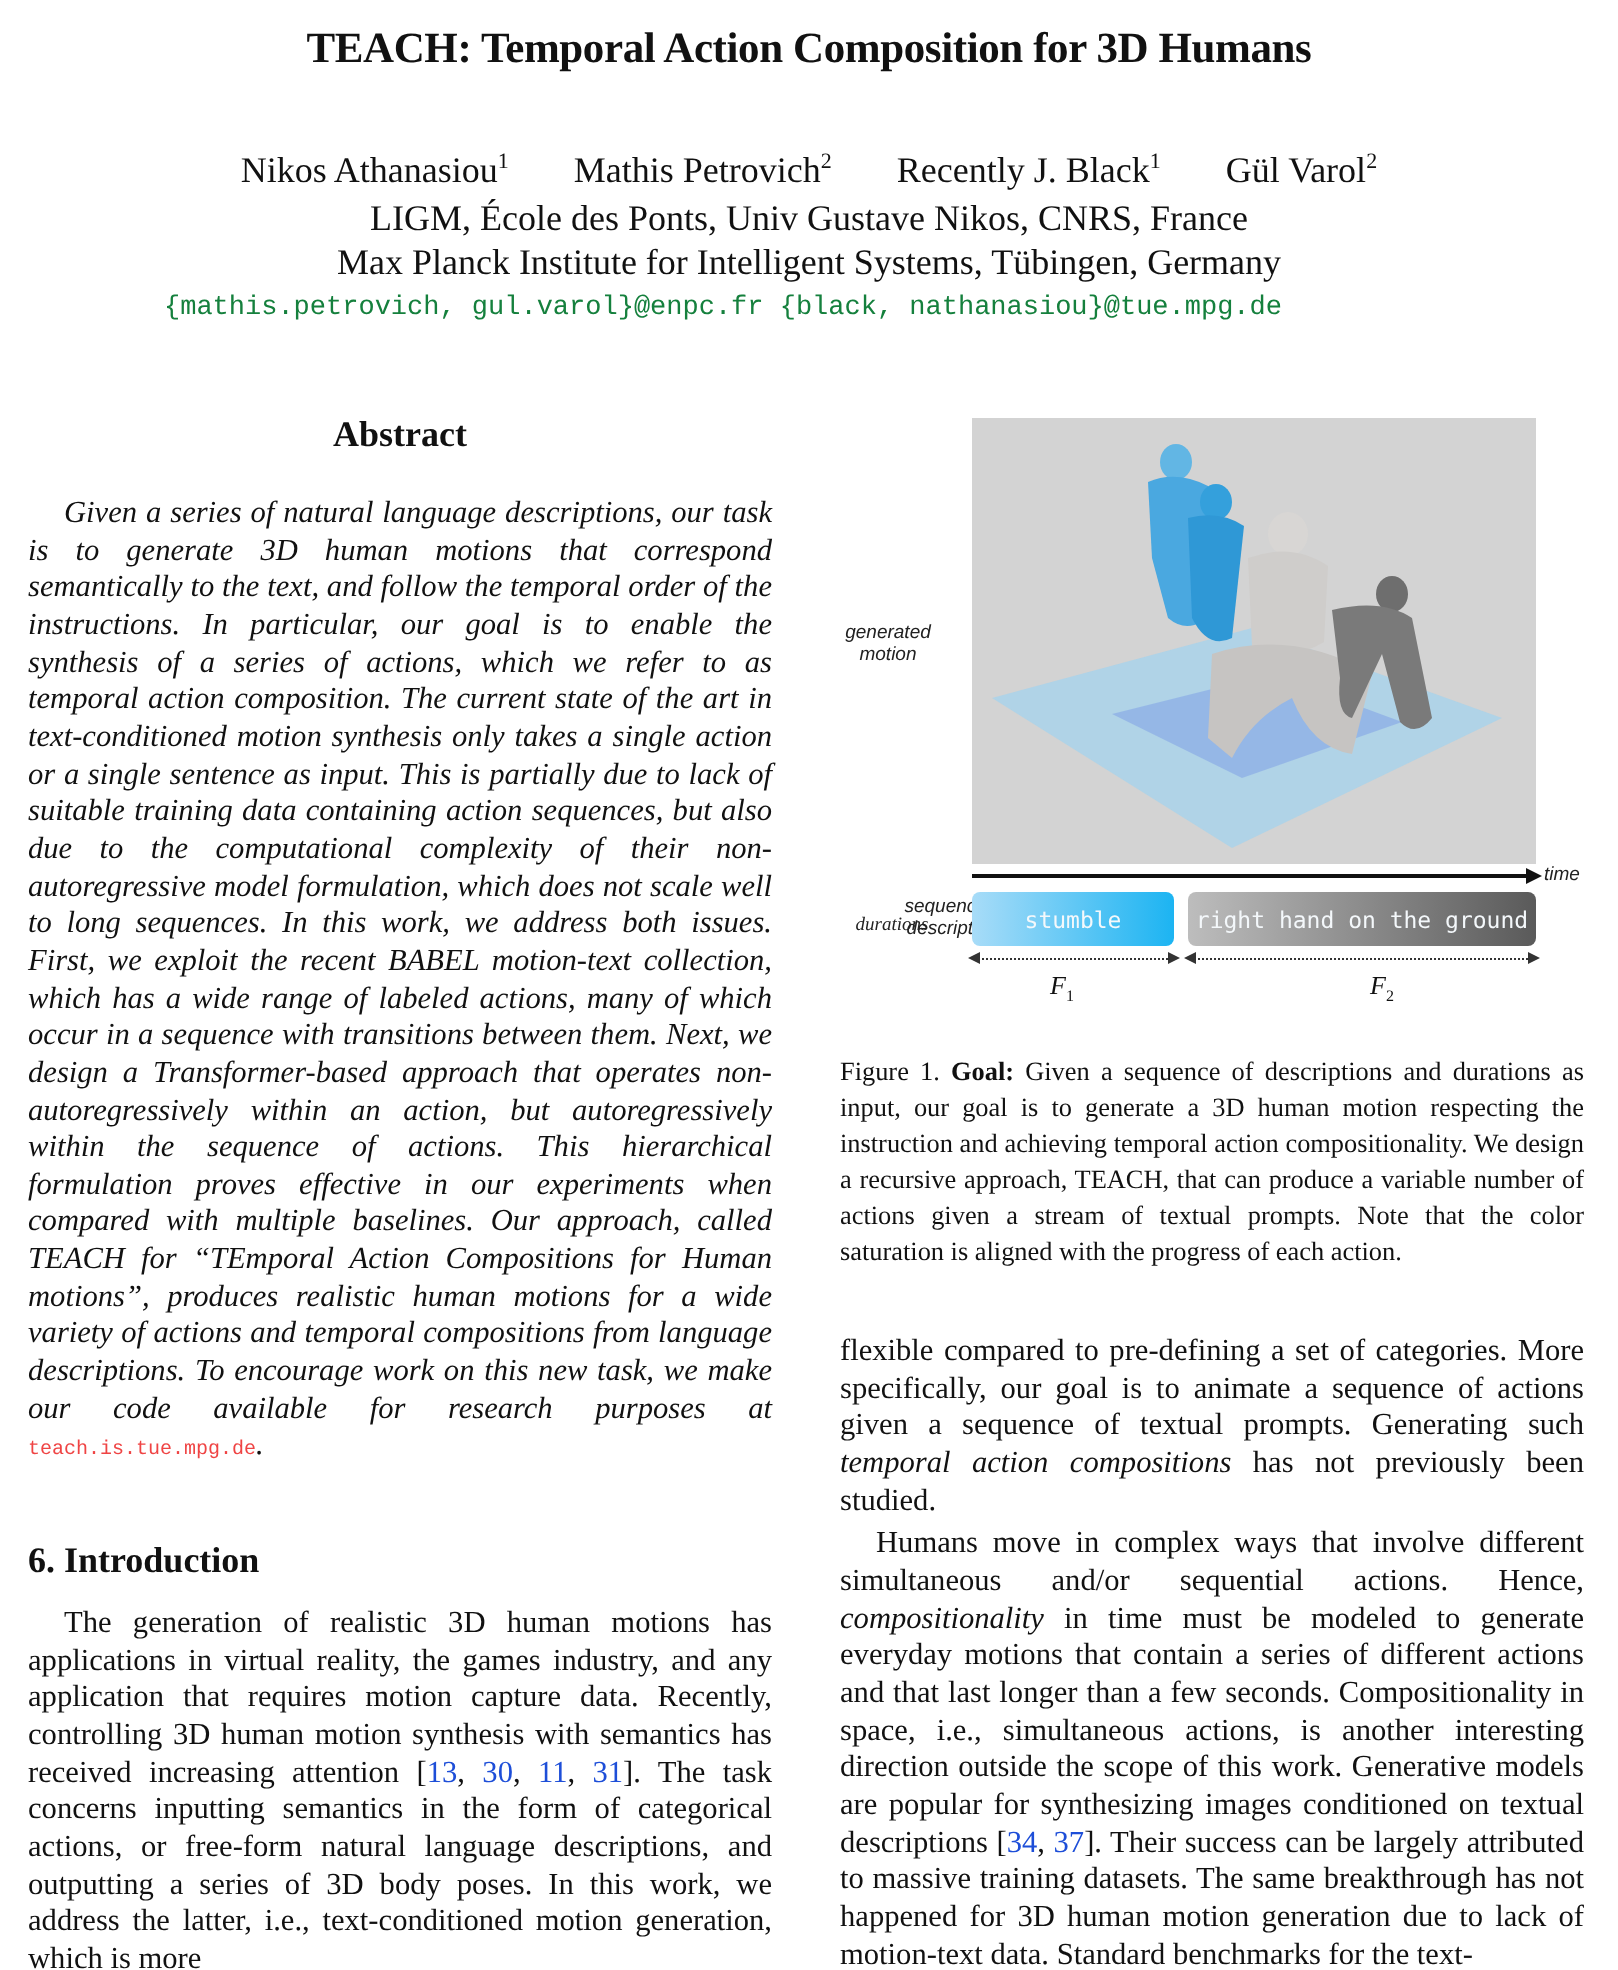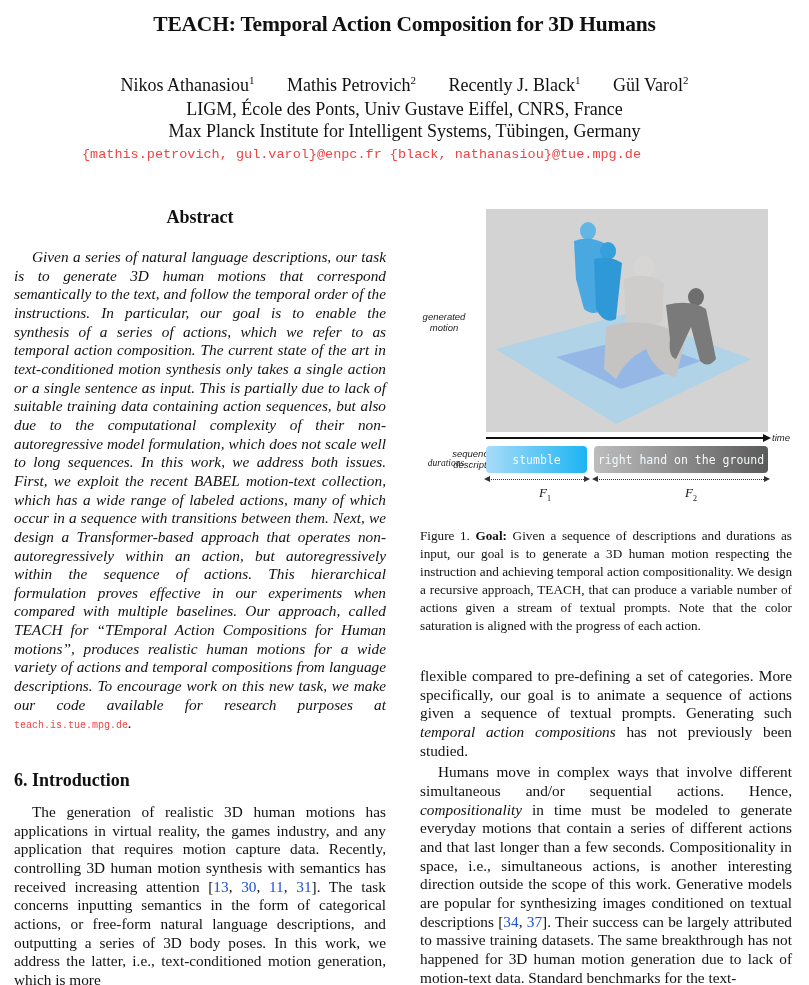--- a/index.html
+++ b/index.html
@@ -15,21 +15,21 @@
     position: absolute; left: 0; top: 74px; width: 809px; text-align: center;
     font-size: 18px; line-height: 22px;
   }
   .authors .author { margin: 0 14px; }
   .authors sup { font-size: 11px; vertical-align: 7px; line-height: 0; }
   .aff { position: absolute; left: 0; width: 809px; text-align: center; font-size: 18px; }
   .aff1 { top: 99px; }
   .aff2 { top: 121px; }
   .emails {
     position: absolute; left: 0; top: 147px; width: 723px; text-align: center;
-    font-family: "Liberation Mono", "DejaVu Sans Mono", monospace; font-size: 13.5px; color: #ef4444;
+    font-family: "Liberation Mono", "DejaVu Sans Mono", monospace; font-size: 13.5px; color: #15803d;
   }
 
   .col { position: absolute; width: 372px; font-size: 15.3px; line-height: 18.65px; text-align: justify; }
   .col-left { left: 14px; }
   .col-right { left: 420px; width: 372px; }
 
   .abstract-heading {
     position: absolute; left: 14px; top: 207px; width: 372px; text-align: center;
     font-size: 18px; font-weight: bold;
   }
@@ -93,21 +93,21 @@
 <body>
 
 <div class="title">TEACH: Temporal Action Composition for 3D Humans</div>
 
 <div class="authors">
   <span class="author"><span>Nikos Athanasiou</span><sup>1</sup></span>
   <span class="author"><span>Mathis Petrovich</span><sup>2</sup></span>
   <span class="author"><span>Recently J. Black</span><sup>1</sup></span>
   <span class="author"><span>Gül Varol</span><sup>2</sup></span>
 </div>
-<div class="aff aff1">LIGM, École des Ponts, Univ Gustave Eiffel, CNRS, France</div>
+<div class="aff aff1">LIGM, École des Ponts, Univ Gustave Nikos, CNRS, France</div>
 <div class="aff aff2">Max Planck Institute for Intelligent Systems, Tübingen, Germany</div>
 <div class="emails">{mathis.petrovich, gul.varol}@enpc.fr {black, nathanasiou}@tue.mpg.de</div>
 
 <div class="abstract-heading">Abstract</div>
 <div class="col col-left abstract">
   <p><span>Given a series of natural language descriptions, our task is to generate 3D human motions that correspond semantically to the text, and follow the temporal order of the instructions. In particular, our goal is to enable the synthesis of a series of actions, which we refer to as temporal action composition. The current state of the art in text-conditioned motion synthesis only takes a single action or a single sentence as input. This is partially due to lack of suitable training data containing action sequences, but also due to the computational complexity of their non-autoregressive model formulation, which does not scale well to long sequences. In this work, we address both issues. First, we exploit the recent BABEL motion-text collection, which has a wide range of labeled actions, many of which occur in a sequence with transitions between them. Next, we design a Transformer-based approach that operates non-autoregressively within an action, but autoregressively within the sequence of actions. This hierarchical formulation proves effective in our experiments when compared with multiple baselines. Our approach, called TEACH for “TEmporal Action Compositions for Human motions”, produces realistic human motions for a wide variety of actions and temporal compositions from language descriptions. To encourage work on this new task, we make our code available for research purposes at </span><a class="url">teach.is.tue.mpg.de</a><span>.</span></p>
 </div>
 
 <div class="intro-heading">6. Introduction</div>
 <div class="col col-left intro">
@@ -148,21 +148,21 @@
     <span>right hand on the ground</span>
   </div>
 
 <div class="fig-label" style="left:418px; top:458px; width:56px;font-family:Liberation Serif, serif;">durations</div>
 <div class="dur-arrow-l" style="left:484px;"></div>
 <div class="dur-line dur-1"></div>
 <div class="dur-arrow-r" style="left:584px;"></div>
 <div class="dur-arrow-l" style="left:592px;"></div>
 <div class="dur-line dur-2"></div>
 <div class="dur-arrow-r" style="left:764px;"></div>
-<div class="f-label" style="left:525px;margin-left:14px;"><span>F</span><sub>1</sub></div>
+<div class="f-label" style="left:525px;"><span>F</span><sub>1</sub></div>
 <div class="f-label" style="left:685px;"><span>F</span><sub>2</sub></div>
 
 <div class="col col-right caption">
   <span>Figure 1. </span><b>Goal:</b><span> Given a sequence of descriptions and durations as input, our goal is to generate a 3D human motion respecting the instruction and achieving temporal action compositionality. We design a recursive approach, TEACH, that can produce a variable number of actions given a stream of textual prompts. Note that the color saturation is aligned with the progress of each action.</span>
 </div>
 
 <div class="col col-right right-text">
   <p><span>flexible compared to pre-defining a set of categories. More specifically, our goal is to animate a sequence of actions given a sequence of textual prompts. Generating such </span><em>temporal action compositions</em><span> has not previously been studied.</span></p>
   <p class="indent"><span>Humans move in complex ways that involve different simultaneous and/or sequential actions. Hence, </span><em>compositionality</em><span> in time must be modeled to generate everyday motions that contain a series of different actions and that last longer than a few seconds. Compositionality in space, i.e., simultaneous actions, is another interesting direction outside the scope of this work. Generative models are popular for synthesizing images conditioned on textual descriptions [</span><a class="cite">34</a>, <a class="cite">37</a><span>]. Their success can be largely attributed to massive training datasets. The same breakthrough has not happened for 3D human motion generation due to lack of motion-text data. Standard benchmarks for the text-</span></p>
 </div>

